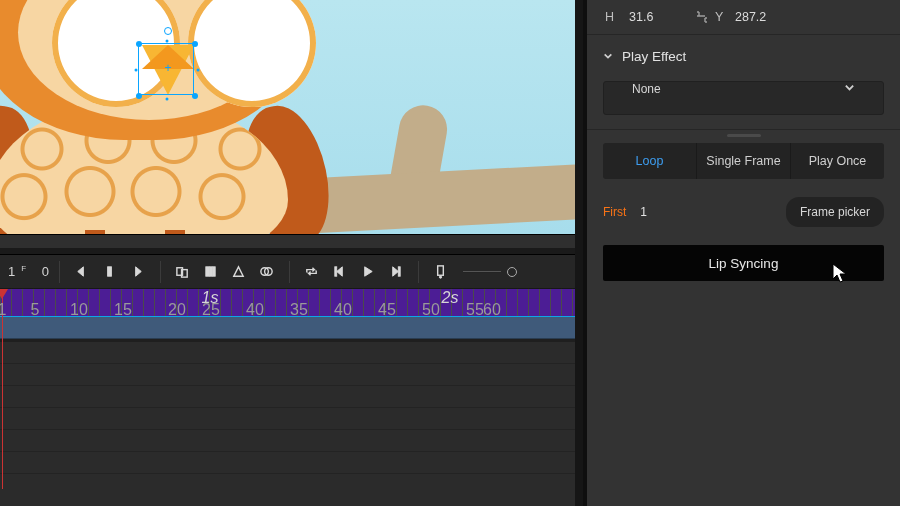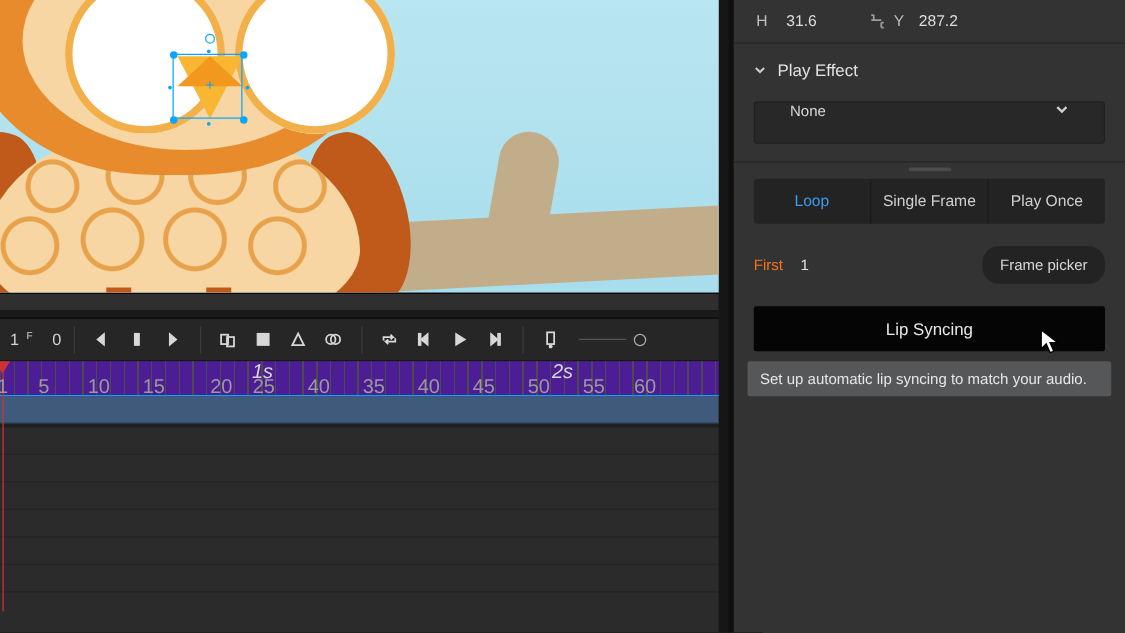--- a/index.html
+++ b/index.html
@@ -230,21 +230,21 @@
       <div class="lbl" style="left:79px">10</div>
       <div class="lbl" style="left:123px">15</div>
       <div class="lbl" style="left:177px">20</div>
       <div class="lbl" style="left:211px">25</div>
       <div class="lbl" style="left:255px">40</div>
       <div class="lbl" style="left:299px">35</div>
       <div class="lbl" style="left:343px">40</div>
       <div class="lbl" style="left:387px">45</div>
       <div class="lbl" style="left:431px">50</div>
       <div class="lbl" style="left:475px">55</div>
-      <div class="lbl" style="left:516px">60</div>
+      <div class="lbl" style="left:492px">60</div>
     </div>
 
     <div class="tracks">
       <div class="track sel"></div>
       <div class="track-gap"></div>
       <div class="track"></div>
       <div class="track"></div>
       <div class="track"></div>
       <div class="track"></div>
       <div class="track"></div>
@@ -302,14 +302,13 @@
 
   <div class="big-btn">
     <span>Lip Syncing</span>
     <span class="cursor-img">
       <svg viewBox="0 0 16 22">
           <path d="M1 1l0 15 4-4 3 7 3-1-3-7 6 0z" fill="#fff" stroke="#000" stroke-width="1"></path>
         </svg>
     </span>
   </div>
 
-  <div class="tooltip">Set up automatic lip syncing to match your audio.</div>
 </div>
 
 </body></html>

